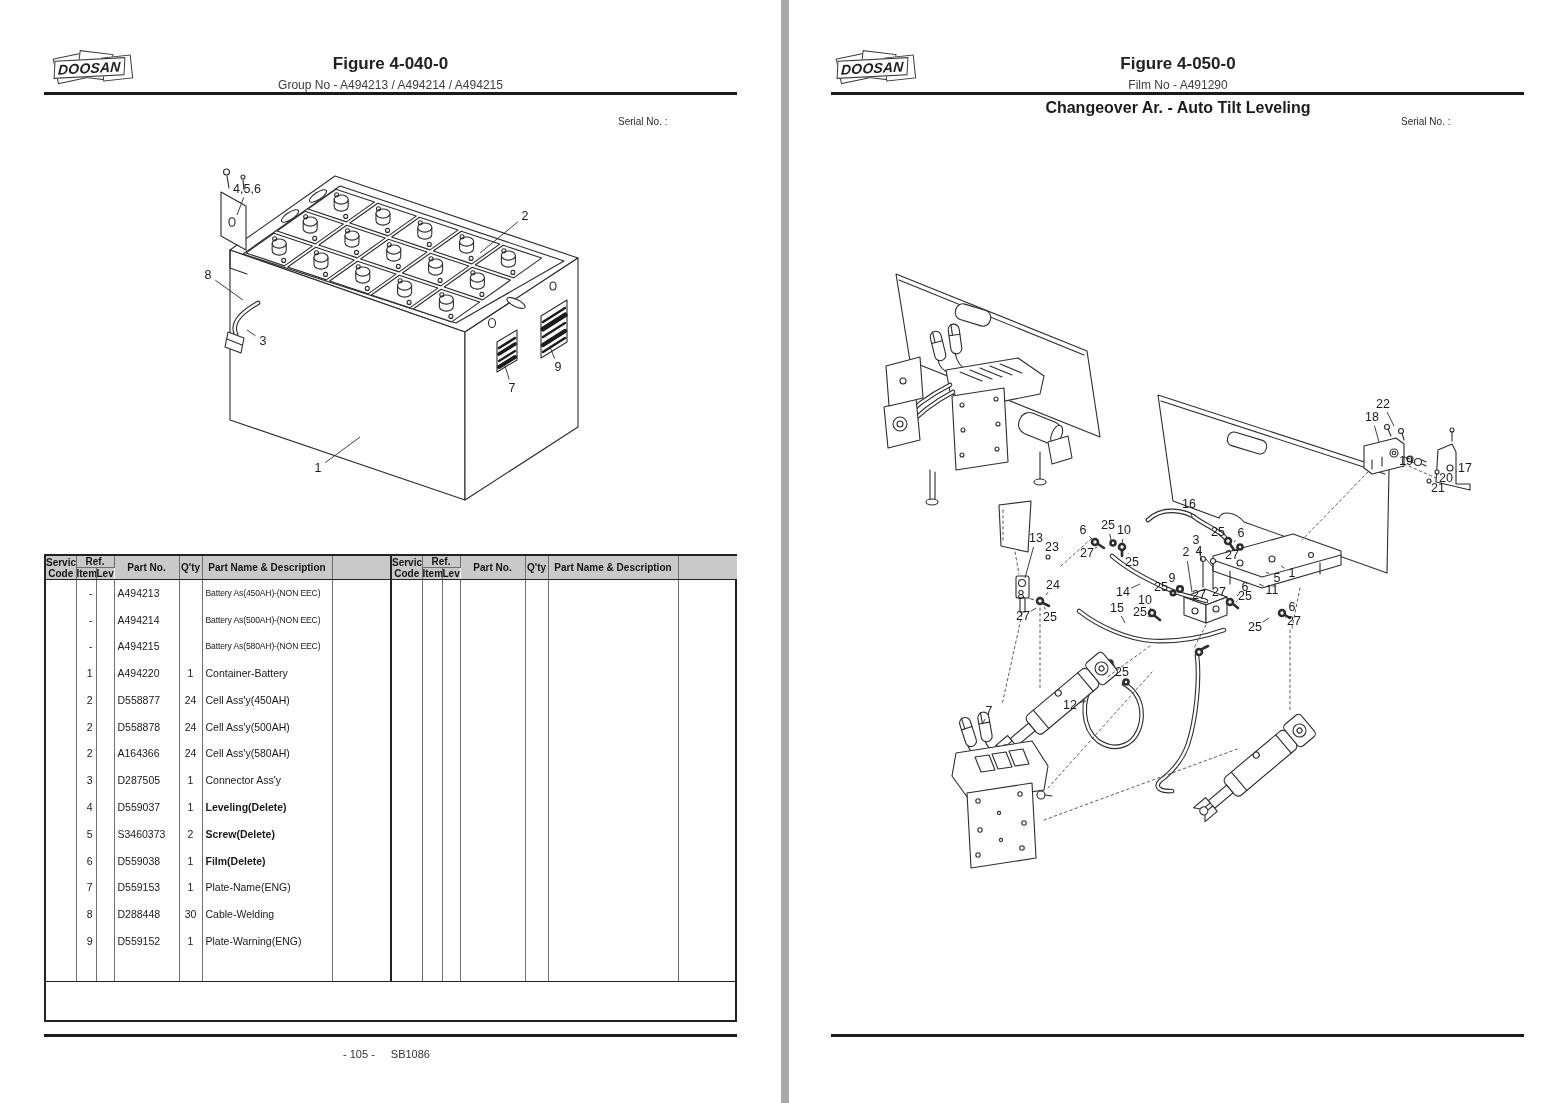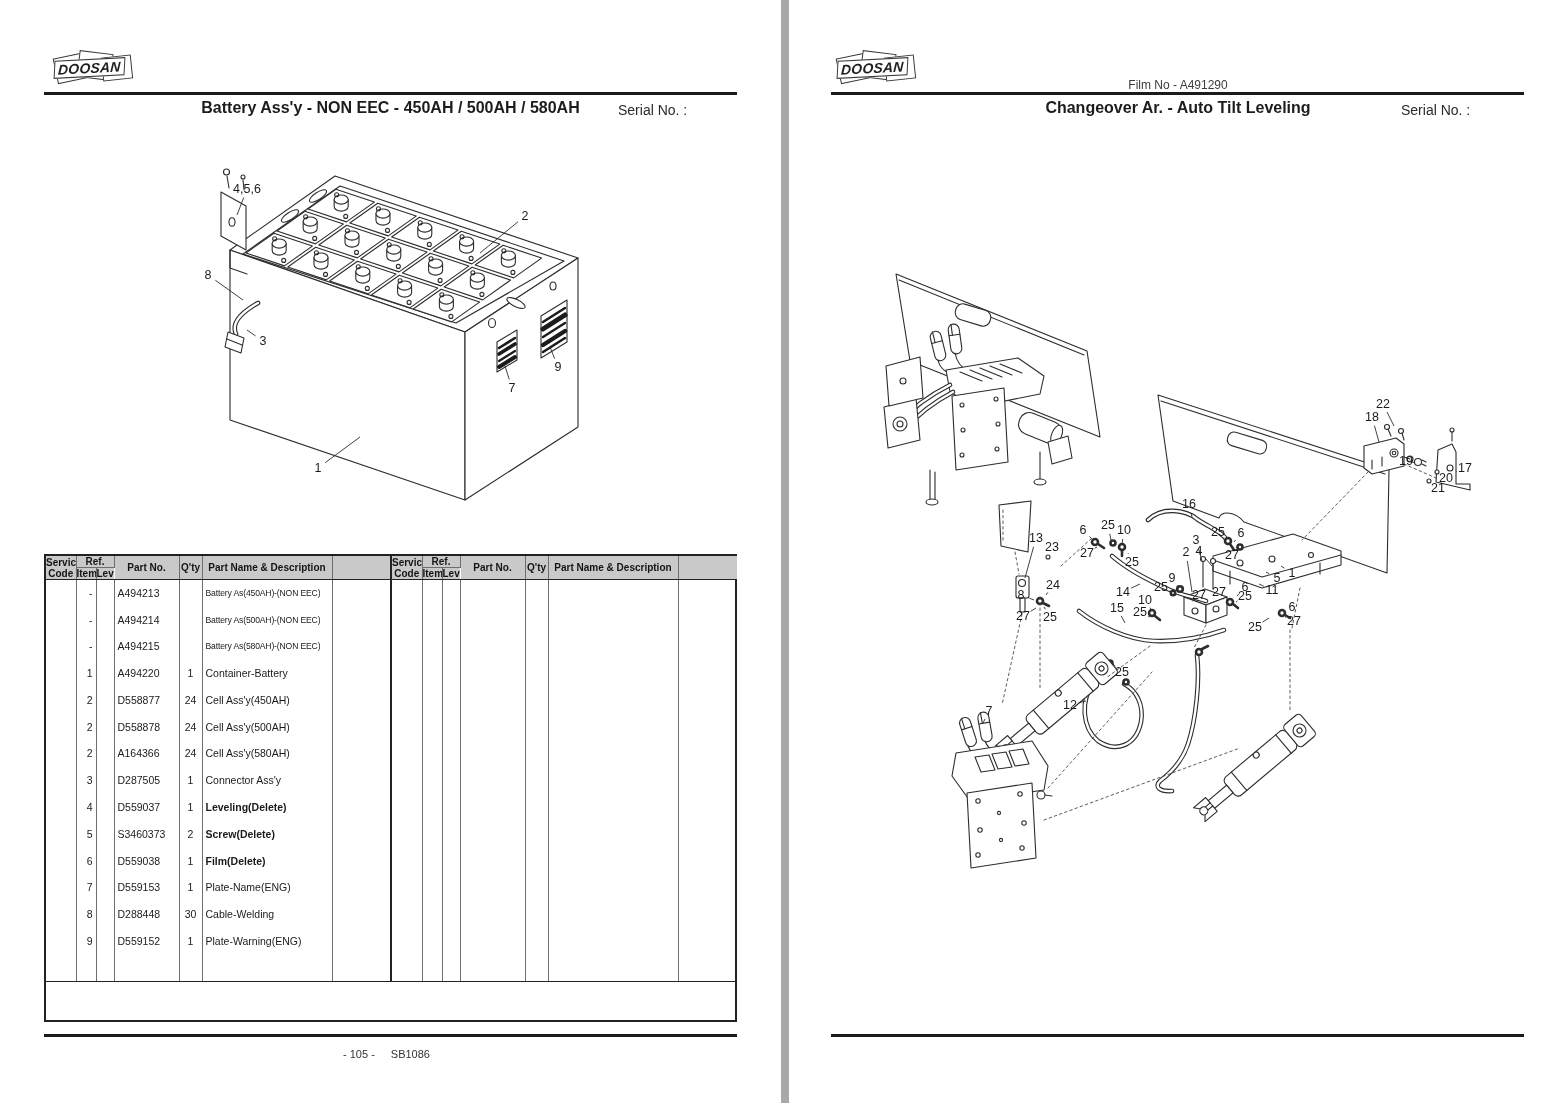--- a/index.html
+++ b/index.html
@@ -17,21 +17,21 @@
   .lr1{left:0;top:3px;width:34px;height:26px;transform:rotate(-12deg);}
   .lr2{left:23px;top:0;width:34px;height:27px;transform:rotate(7deg);}
   .lr3{left:47px;top:4px;width:30px;height:24px;transform:rotate(-6deg);}
   .logo-text{position:absolute;left:-1px;top:7px;padding:0 3px;background:#fff;border:1.5px solid #3a3a3a;
              font-style:italic;font-weight:bold;font-size:14px;letter-spacing:.2px;transform:rotate(-3deg) skewX(-6deg);}
   .figure-no{position:absolute;left:0;right:0;top:54px;text-align:center;font-size:17px;font-weight:bold;color:#222;}
   .group-no{position:absolute;left:0;right:0;top:78px;text-align:center;font-size:12px;color:#3d3d3d;}
   .head-rule{position:absolute;top:92px;height:3px;background:#1b1b1b;}
   .page-left .head-rule{left:44px;width:693px;} .page-right .head-rule{left:42px;width:693px;}
   .fig-title{position:absolute;left:0;right:0;top:99px;text-align:center;font-size:16px;font-weight:bold;color:#1c1c1c;}
-  .serial{position:absolute;top:102px;font-size:14px;color:#2a2a2a;}
+  .serial{position:absolute;top:116px;font-size:10px;color:#2a2a2a;}
   .page-left .serial{left:618px;} .page-right .serial{left:612px;}
 
   
   .footer-rule{position:absolute;top:1034px;height:3px;background:#1b1b1b;}
   .page-left .footer-rule{left:44px;width:693px;} .page-right .footer-rule{left:42px;width:693px;}
   .footer-text{position:absolute;left:0;right:8px;top:1048px;text-align:center;font-size:11px;color:#333;}
   .footer-text .doc{margin-left:16px;}
 
   
   svg.diagram{position:absolute;}
@@ -73,22 +73,23 @@
 
 <div class="spread">
 
   <div class="page page-left">
     <div class="logo">
       <span class="lr lr1"></span>
       <span class="lr lr2"></span>
       <span class="lr lr3"></span>
       <span class="logo-text">DOOSAN</span>
     </div>
+    <div class="figure-no">Figure 4-040-0</div>
+    <div class="group-no">Group No - A494213 / A494214 / A494215</div>
     <div class="head-rule"></div>
-    <div class="fig-title">Battery Ass'y - NON EEC - 450AH / 500AH / 580AH</div>
     <div class="serial">Serial No. :</div>
 
     <svg class="diagram dleft" viewBox="170 148 460 392">
       <g class="ink">
 
         <g>
           <path d="M230,250 L335,176 L578,258 L465,332 Z" fill="#fff"></path>
           <path d="M230,250 L465,332 L465,500 L230,420 Z" fill="#fff"></path>
           <path d="M465,332 L578,258 L578,427 L465,500 Z" fill="#fff"></path>
           <path d="M243,254 L340,186 L564,261 L456,323 Z"></path>
@@ -444,20 +445,21 @@
 
   <div class="page-divider"></div>
 
   <div class="page page-right">
     <div class="logo">
       <span class="lr lr1"></span>
       <span class="lr lr2"></span>
       <span class="lr lr3"></span>
       <span class="logo-text">DOOSAN</span>
     </div>
+    <div class="figure-no">Figure 4-050-0</div>
     <div class="group-no">Film No - A491290</div>
     <div class="head-rule"></div>
     <div class="fig-title">Changeover Ar. - Auto Tilt Leveling</div>
     <div class="serial">Serial No. :</div>
 
     <svg class="diagram dright" viewBox="849 240 700 650">
       <defs>
         <g id="cyl" class="ink">
           <rect x="-42" y="-12" width="80" height="24" rx="5" fill="#fff"></rect>
           <line x1="-30" y1="-12" x2="-30" y2="12"></line>

